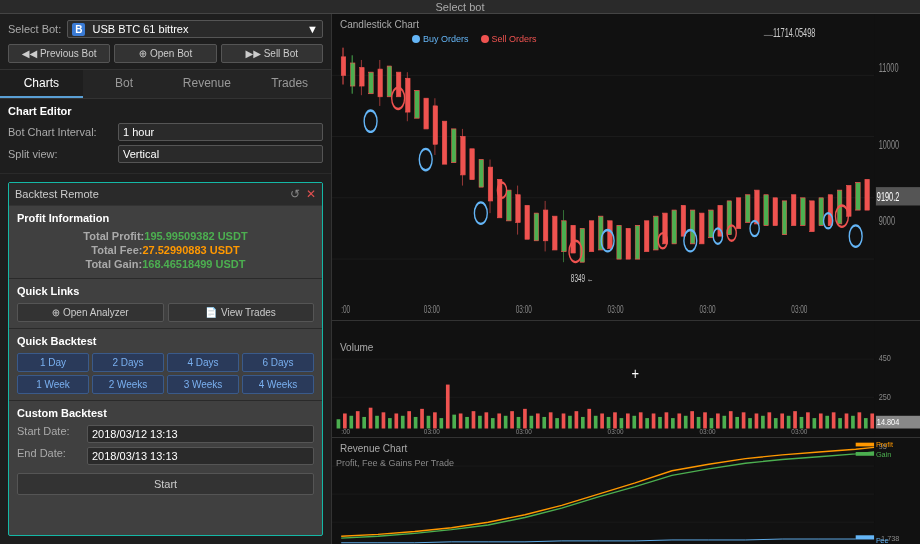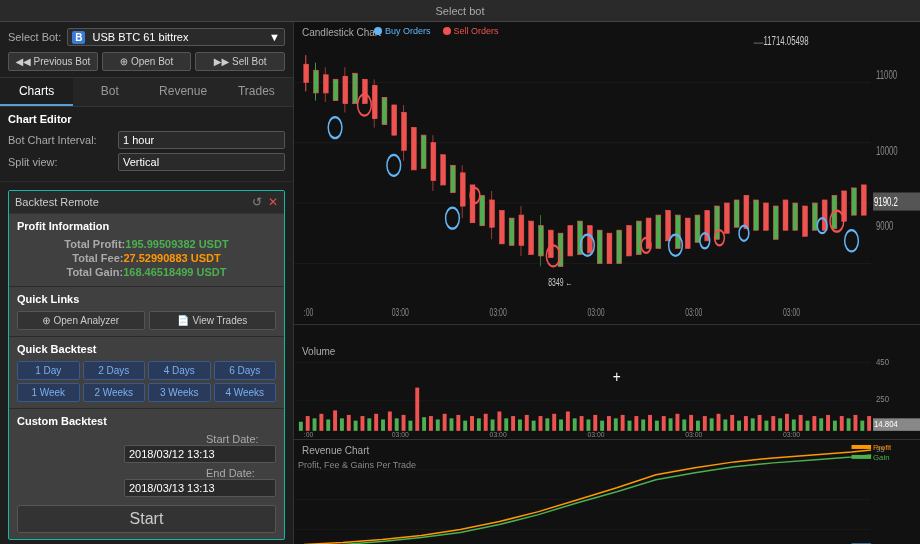--- a/index.html
+++ b/index.html
@@ -18,33 +18,33 @@
     
     .top-bar {
       background: #2a2a2a;
       border-bottom: 1px solid #444;
       padding: 4px 8px;
       display: flex;
       align-items: center;
       justify-content: center;
       font-size: 11px;
       color: #aaa;
-      height: 22px;
+      height: 14px;
     }
 
     
     .main-layout {
       display: flex;
       flex: 1;
       overflow: hidden;
     }
 
     
     .left-panel {
-      width: 294px;
+      width: 332px;
       background: #1e1e1e;
       border-right: 1px solid #333;
       display: flex;
       flex-direction: column;
       overflow-y: auto;
       flex-shrink: 0;
     }
 
     .select-bot-section {
       padding: 6px 8px;
@@ -262,23 +262,22 @@
       border-radius: 2px;
       text-align: center;
     }
 
     .custom-backtest {
       padding: 6px 8px;
     }
 
     .date-row {
       display: flex;
-      align-items: flex-end;
+      align-items: flex-start;
       margin-bottom: 4px;
-      flex-direction: column;
     }
 
     .date-label {
       color: #aaa;
       width: 70px;
       font-size: 11px;
     }
 
     .date-input {
       flex: 1;
@@ -289,21 +288,21 @@
       font-size: 11px;
       border-radius: 2px;
     }
 
     .start-btn {
       width: 100%;
       background: #333;
       border: 1px solid #555;
       color: #ccc;
       padding: 4px;
-      font-size: 16px;
+      font-size: 11px;
       cursor: pointer;
       border-radius: 2px;
       margin-top: 4px;
       text-align: center;
     }
 
     
     .right-panel {
       flex: 1;
       display: flex;
@@ -313,21 +312,21 @@
     }
 
     .candlestick-area {
       flex: 0 0 58%;
       position: relative;
       border-bottom: 1px solid #333;
     }
 
     .legend {
       position: absolute;
-      top: 4px;
+      top: 20px;
       left: 80px;
       display: flex;
       gap: 12px;
     }
 
     .legend-item {
       display: flex;
       align-items: center;
       gap: 3px;
       font-size: 10px;

